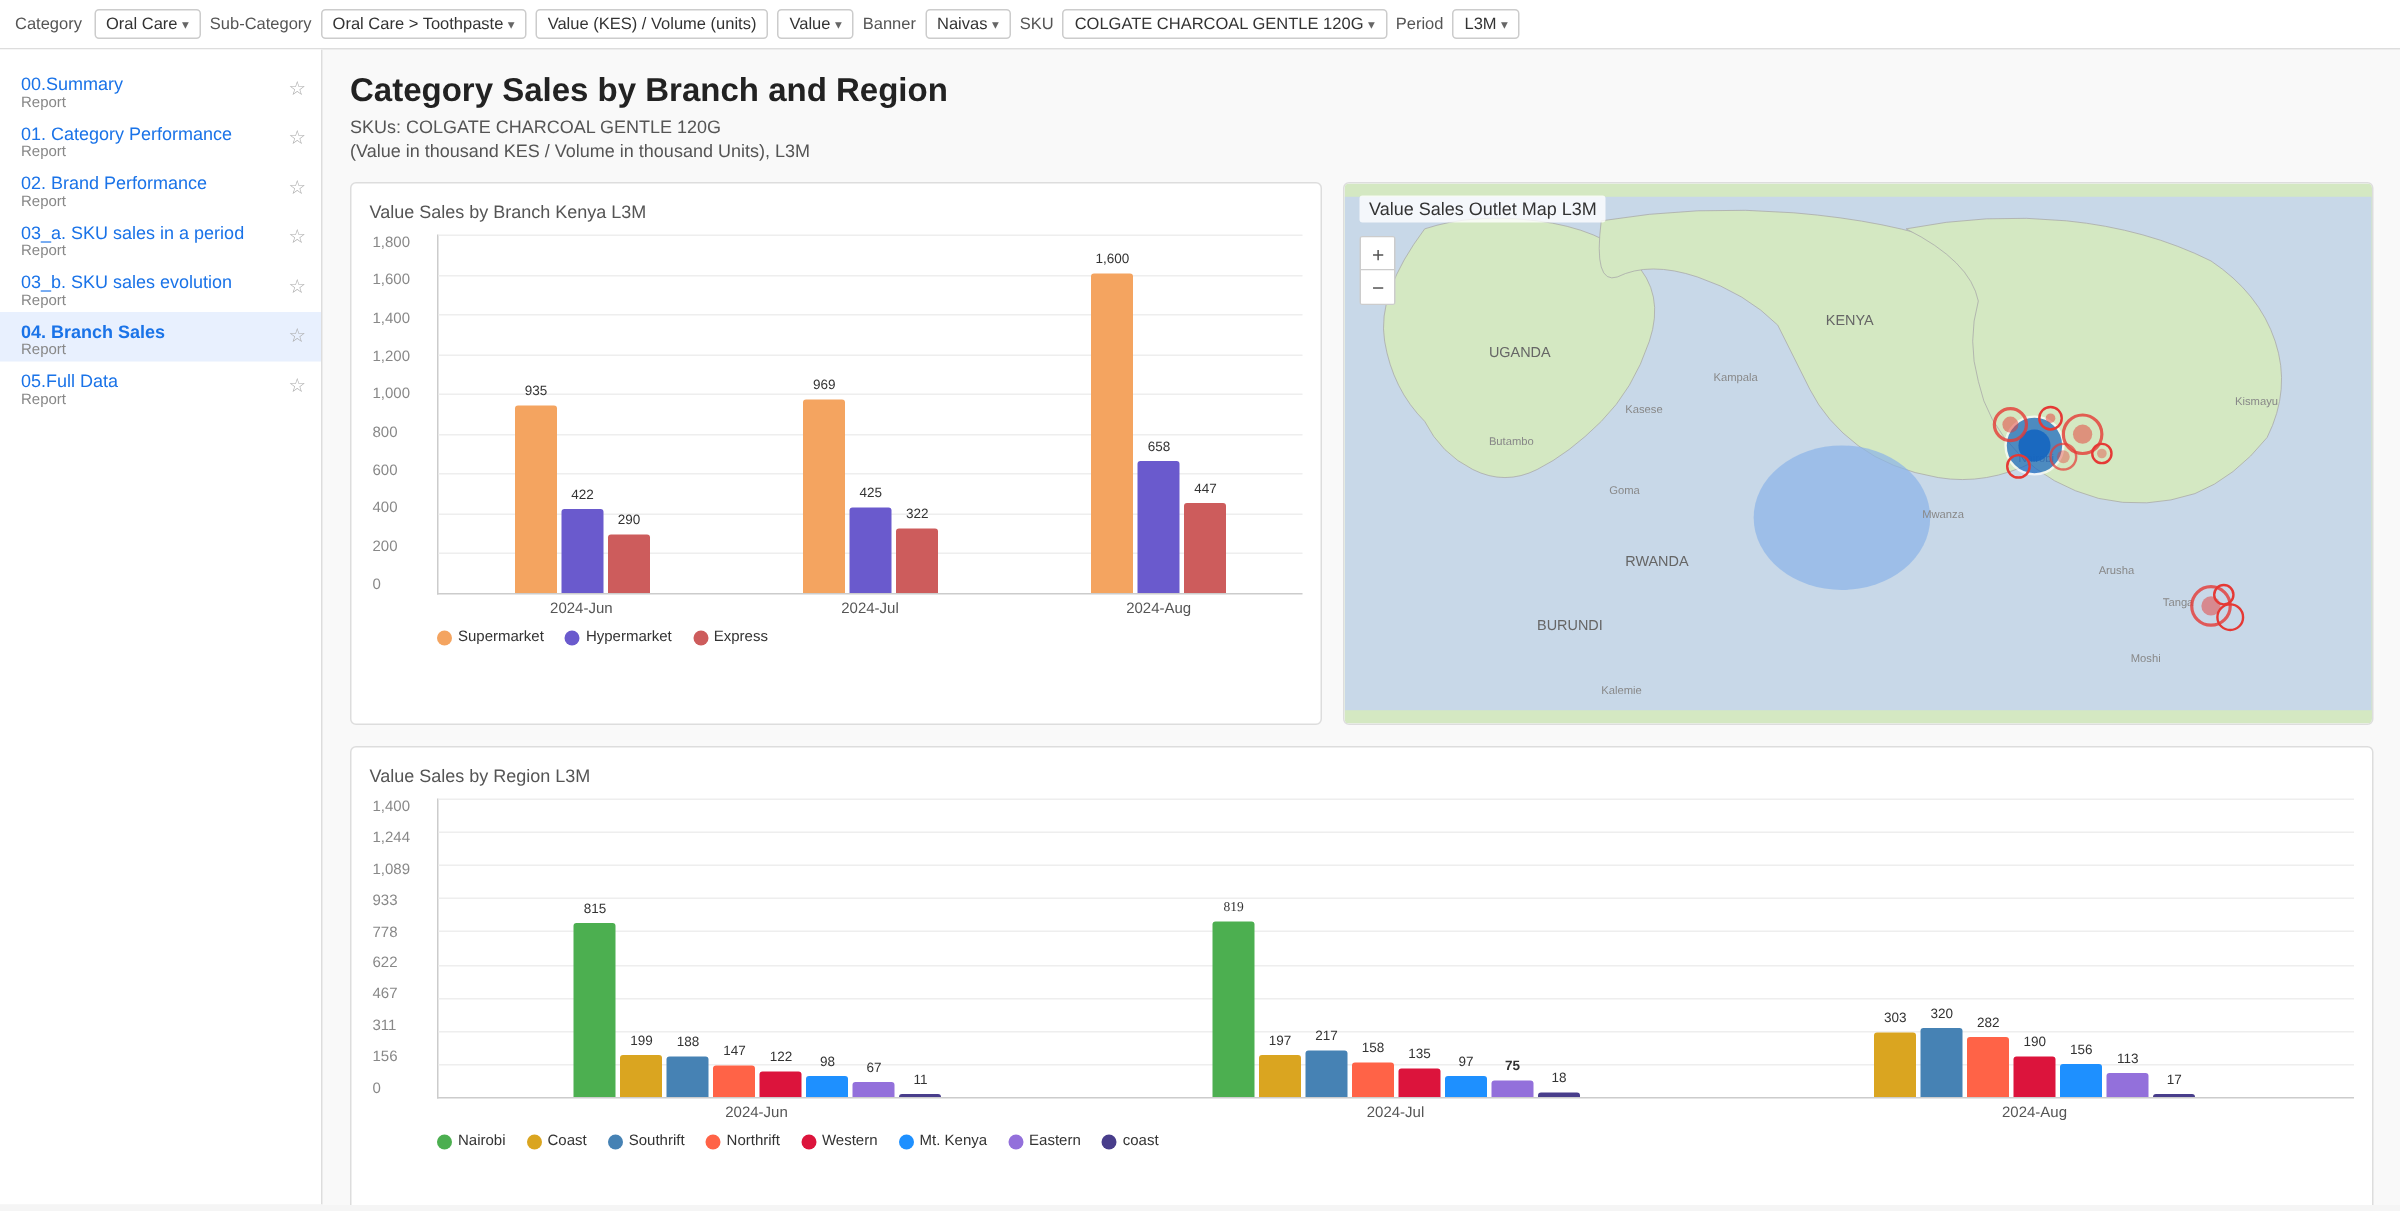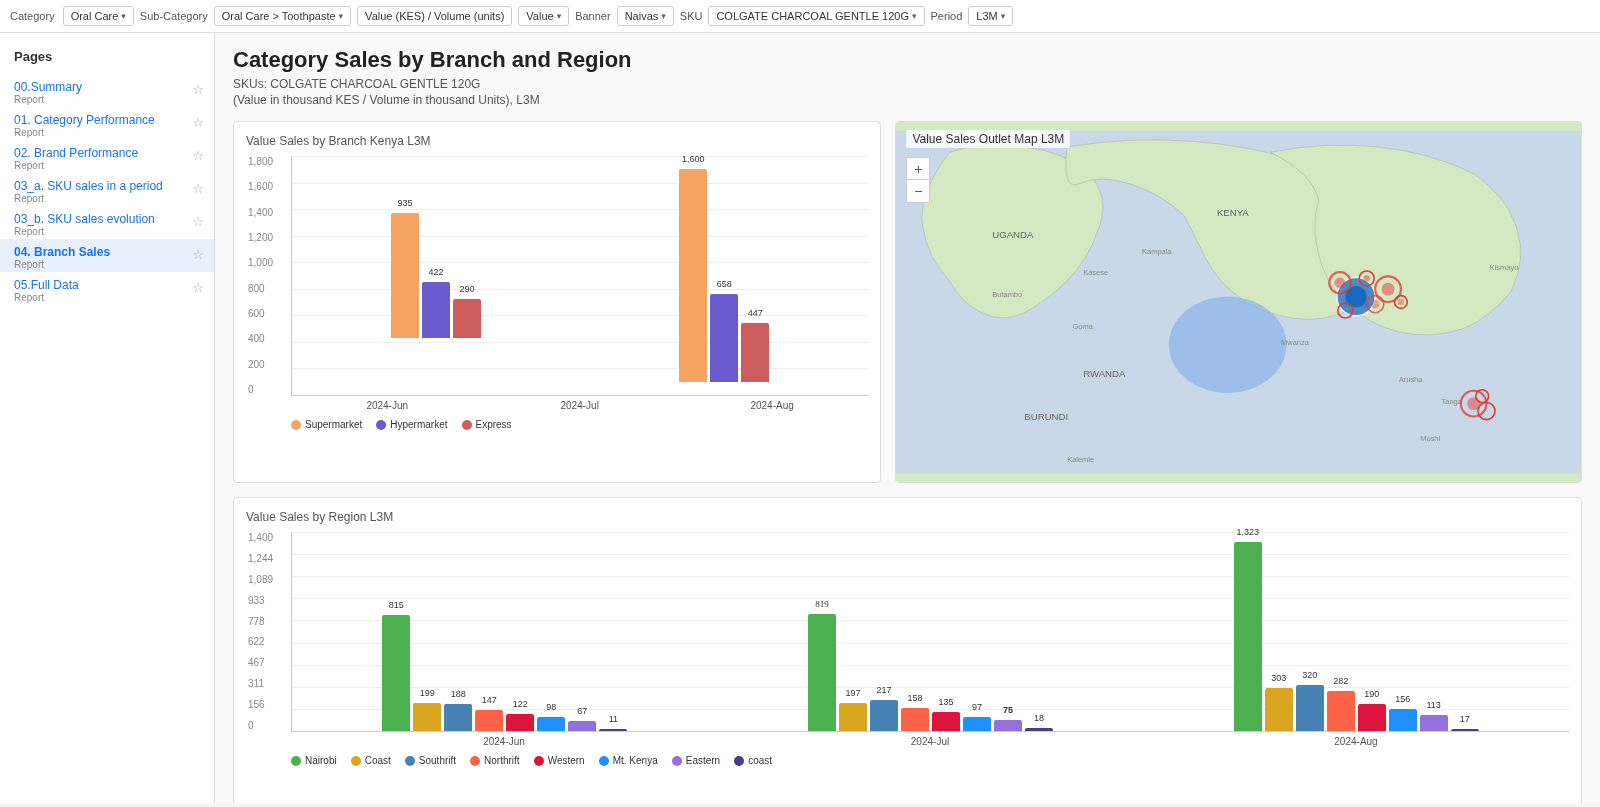--- a/index.html
+++ b/index.html
@@ -124,21 +124,20 @@
   <span class="filter-tag">Period</span>
   <div class="filter-dropdown">
     <span>L3M</span>
     <span class="arrow">▾</span>
   </div>
 </div>
 
 <div class="layout">
 
   <div class="sidebar">
-    <div class="sidebar-pages-title">Pages</div>
     <div id="sidebar-items-container">
         <div class="sidebar-item">
     <div class="sidebar-item-name">00.Summary</div>
     <div class="sidebar-item-type">Report</div>
     <span class="star">☆</span>
   </div>
         <div class="sidebar-item">
     <div class="sidebar-item-name">01. Category Performance</div>
     <div class="sidebar-item-type">Report</div>
     <span class="star">☆</span>
@@ -175,21 +174,21 @@
     <div class="page-title">Category Sales by Branch and Region</div>
     <div class="page-subtitle">SKUs: COLGATE CHARCOAL GENTLE 120G</div>
     <div class="page-subtitle2">(Value in thousand KES / Volume in thousand Units), L3M</div>
 
     <div class="charts-row1">
 
       <div class="chart-card">
         <div class="chart-title">Value Sales by Branch Kenya L3M</div>
         <div id="branch-chart-container">
             <div style="position: relative; padding-left: 45px; padding-bottom: 40px;">
-              <div style="position: relative; height: 240px; border-left: 1px solid rgb(204, 204, 204); border-bottom: 1px solid rgb(204, 204, 204); display: flex; align-items: center; justify-content: space-around; padding-bottom: 0px;">
+              <div style="position: relative; height: 240px; border-left: 1px solid rgb(204, 204, 204); border-bottom: 1px solid rgb(204, 204, 204); display: flex; align-items: flex-end; justify-content: space-around; padding-bottom: 0px;">
                 <div style="position: absolute; left: 0px; right: 0px; top: 0%; border-top: 1px solid rgb(238, 238, 238);"></div>
                 <div style="position: absolute; left: 0px; right: 0px; top: 11.1111%; border-top: 1px solid rgb(238, 238, 238);"></div>
                 <div style="position: absolute; left: 0px; right: 0px; top: 22.2222%; border-top: 1px solid rgb(238, 238, 238);"></div>
                 <div style="position: absolute; left: 0px; right: 0px; top: 33.3333%; border-top: 1px solid rgb(238, 238, 238);"></div>
                 <div style="position: absolute; left: 0px; right: 0px; top: 44.4444%; border-top: 1px solid rgb(238, 238, 238);"></div>
                 <div style="position: absolute; left: 0px; right: 0px; top: 55.5556%; border-top: 1px solid rgb(238, 238, 238);"></div>
                 <div style="position: absolute; left: 0px; right: 0px; top: 66.6667%; border-top: 1px solid rgb(238, 238, 238);"></div>
                 <div style="position: absolute; left: 0px; right: 0px; top: 77.7778%; border-top: 1px solid rgb(238, 238, 238);"></div>
                 <div style="position: absolute; left: 0px; right: 0px; top: 88.8889%; border-top: 1px solid rgb(238, 238, 238);"></div>
                 <div style="position: absolute; left: -44px; top: 0px; height: 100%; display: flex; flex-direction: column; justify-content: space-between; font-size: 10px; color: rgb(136, 136, 136);">
@@ -211,20 +210,37 @@
                     </div>
                   </div>
                   <div style="display: flex; flex-direction: column; align-items: center; position: relative;">
                     <div style="width: 28px; height: 56.2667px; background-color: rgb(106, 90, 205); border-radius: 2px 2px 0px 0px; position: relative;">
                       <span style="position: absolute; top: -15px; left: 50%; transform: translateX(-50%); font-size: 9px; color: rgb(51, 51, 51); white-space: nowrap;">422</span>
                     </div>
                   </div>
                   <div style="display: flex; flex-direction: column; align-items: center; position: relative;">
                     <div style="width: 28px; height: 38.6667px; background-color: rgb(205, 92, 92); border-radius: 2px 2px 0px 0px; position: relative;">
                       <span style="position: absolute; top: -15px; left: 50%; transform: translateX(-50%); font-size: 9px; color: rgb(51, 51, 51); white-space: nowrap;">290</span>
+                    </div>
+                  </div>
+                </div>
+                <div style="display: flex; align-items: flex-end; gap: 3px; flex: 1 1 0%; justify-content: center; position: relative;">
+                  <div style="display: flex; flex-direction: column; align-items: center; position: relative;">
+                    <div style="width: 28px; height: 129.2px; background-color: rgb(244, 164, 96); border-radius: 2px 2px 0px 0px; position: relative;">
+                      <span style="position: absolute; top: -15px; left: 50%; transform: translateX(-50%); font-size: 9px; color: rgb(51, 51, 51); white-space: nowrap;">969</span>
+                    </div>
+                  </div>
+                  <div style="display: flex; flex-direction: column; align-items: center; position: relative;">
+                    <div style="width: 28px; height: 56.6667px; background-color: rgb(106, 90, 205); border-radius: 2px 2px 0px 0px; position: relative;">
+                      <span style="position: absolute; top: -15px; left: 50%; transform: translateX(-50%); font-size: 9px; color: rgb(51, 51, 51); white-space: nowrap;">425</span>
+                    </div>
+                  </div>
+                  <div style="display: flex; flex-direction: column; align-items: center; position: relative;">
+                    <div style="width: 28px; height: 42.9333px; background-color: rgb(205, 92, 92); border-radius: 2px 2px 0px 0px; position: relative;">
+                      <span style="position: absolute; top: -15px; left: 50%; transform: translateX(-50%); font-size: 9px; color: rgb(51, 51, 51); white-space: nowrap;">322</span>
                     </div>
                   </div>
                 </div>
                 <div style="display: flex; align-items: flex-end; gap: 3px; flex: 1 1 0%; justify-content: center; position: relative;">
                   <div style="display: flex; flex-direction: column; align-items: center; position: relative;">
                     <div style="width: 28px; height: 213.333px; background-color: rgb(244, 164, 96); border-radius: 2px 2px 0px 0px; position: relative;">
                       <span style="position: absolute; top: -15px; left: 50%; transform: translateX(-50%); font-size: 9px; color: rgb(51, 51, 51); white-space: nowrap;">1,600</span>
                     </div>
                   </div>
                   <div style="display: flex; flex-direction: column; align-items: center; position: relative;">
@@ -424,25 +440,20 @@
                   </div>
                 </div>
                 <div style="display: flex; flex-direction: column; align-items: center; position: relative;">
                   <div style="width: 28px; height: 2.57143px; background-color: rgb(72, 61, 139); border-radius: 2px 2px 0px 0px; position: relative;">
                     <span style="position: absolute; top: -15px; left: 50%; transform: translateX(-50%); font-size: 9px; color: rgb(51, 51, 51); white-space: nowrap;">18</span>
                   </div>
                 </div>
               </div>
               <div style="display: flex; align-items: flex-end; gap: 3px; flex: 1 1 0%; justify-content: center; position: relative;">
                 <div style="display: flex; flex-direction: column; align-items: center; position: relative;">
-                  <div style="width: 28px; height: 189px; background-color: rgb(76, 175, 80); border-radius: 2px 2px 0px 0px; position: relative;">
-                    <span style="position: absolute; top: -15px; left: 50%; transform: translateX(-50%); font-size: 9px; color: rgb(51, 51, 51); white-space: nowrap;">1,323</span>
-                  </div>
-                </div>
-                <div style="display: flex; flex-direction: column; align-items: center; position: relative;">
                   <div style="width: 28px; height: 43.2857px; background-color: rgb(218, 165, 32); border-radius: 2px 2px 0px 0px; position: relative;">
                     <span style="position: absolute; top: -15px; left: 50%; transform: translateX(-50%); font-size: 9px; color: rgb(51, 51, 51); white-space: nowrap;">303</span>
                   </div>
                 </div>
                 <div style="display: flex; flex-direction: column; align-items: center; position: relative;">
                   <div style="width: 28px; height: 45.7143px; background-color: rgb(70, 130, 180); border-radius: 2px 2px 0px 0px; position: relative;">
                     <span style="position: absolute; top: -15px; left: 50%; transform: translateX(-50%); font-size: 9px; color: rgb(51, 51, 51); white-space: nowrap;">320</span>
                   </div>
                 </div>
                 <div style="display: flex; flex-direction: column; align-items: center; position: relative;">

